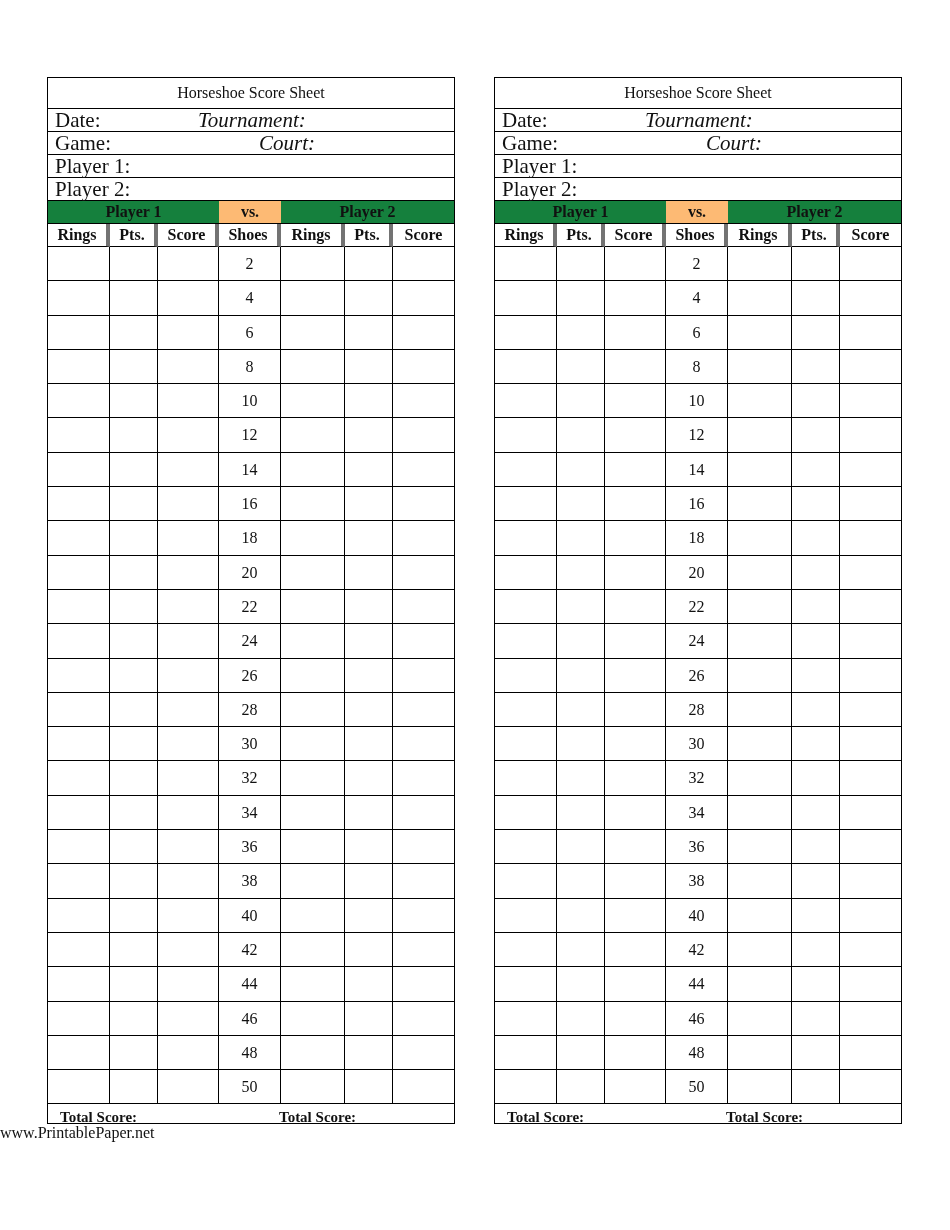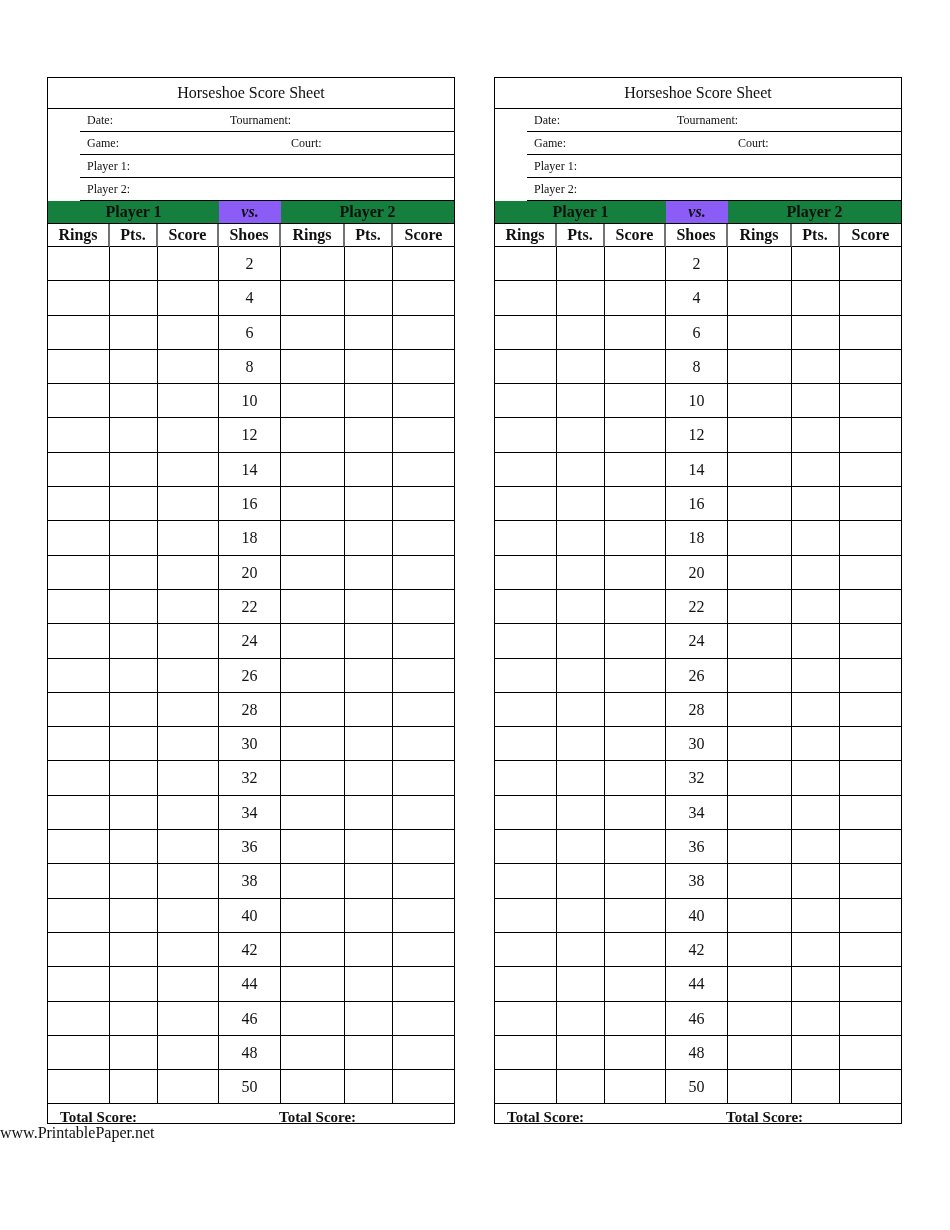--- a/index.html
+++ b/index.html
@@ -1,27 +1,27 @@
 <!DOCTYPE html>
 <html><head>
 <meta charset="utf-8">
 <style>
   html, body { margin:0; padding:0; background:#ffffff; }
   body { width:950px; height:1230px; position:relative; font-family:"Liberation Serif", serif; color:#111; }
   .sheet { position:absolute; top:77px; width:408px; border:1px solid #000; box-sizing:border-box; }
   .sheet.left { left:47px; }
   .sheet.right { left:494px; }
   .title { height:30px; line-height:30px; text-align:center; font-size:16px; border-bottom:1px solid #000; }
-  .info { height:22px; line-height:22px; font-size:12px; border-bottom:1px solid #000; position:relative; padding-left:7px;margin-left:32px; }
-  .info .second { position:absolute; top:0; }
+  .info { height:22px; line-height:22px; font-size:21px; border-bottom:1px solid #000; position:relative; padding-left:7px; }
+  .info .second { position:absolute; top:0;font-style:italic; }
   .grid { display:grid; grid-template-columns:62px 48px 61px 62px 64px 48px 61px; }
   .hdr1 { height:22px; line-height:22px; font-weight:bold; font-size:16px; text-align:center; border-bottom:1px solid #000; }
   .hdr1 .p { background:#15803d; }
-  .hdr1 .vs { background:#8b5cf6;font-style:italic; }
-  .hdr2 div { height:22px; line-height:22px; font-weight:bold; font-size:16px; text-align:center; border-bottom:1px solid #000; border-right:2px solid #737373; }
+  .hdr1 .vs { background:#fdba74; }
+  .hdr2 div { height:22px; line-height:22px; font-weight:bold; font-size:16px; text-align:center; border-bottom:1px solid #000; border-right:4px solid #737373; }
   .hdr2 div:last-child { border-right:none; }
   .row div { height:33.3px; line-height:33px; font-size:16px; text-align:center; border-bottom:1px solid #000; border-right:1px solid #000; box-sizing:content-box; }
   .row div:last-child { border-right:none; }
   .total { height:19px; line-height:19px; font-size:15px; font-weight:bold; position:relative; }
   .total span { position:absolute; top:4px; }
   .footer { position:absolute; top:1124px; left:0; width:950px; text-align:left; font-size:16px; }
 </style>
 </head>
 <body>
 

